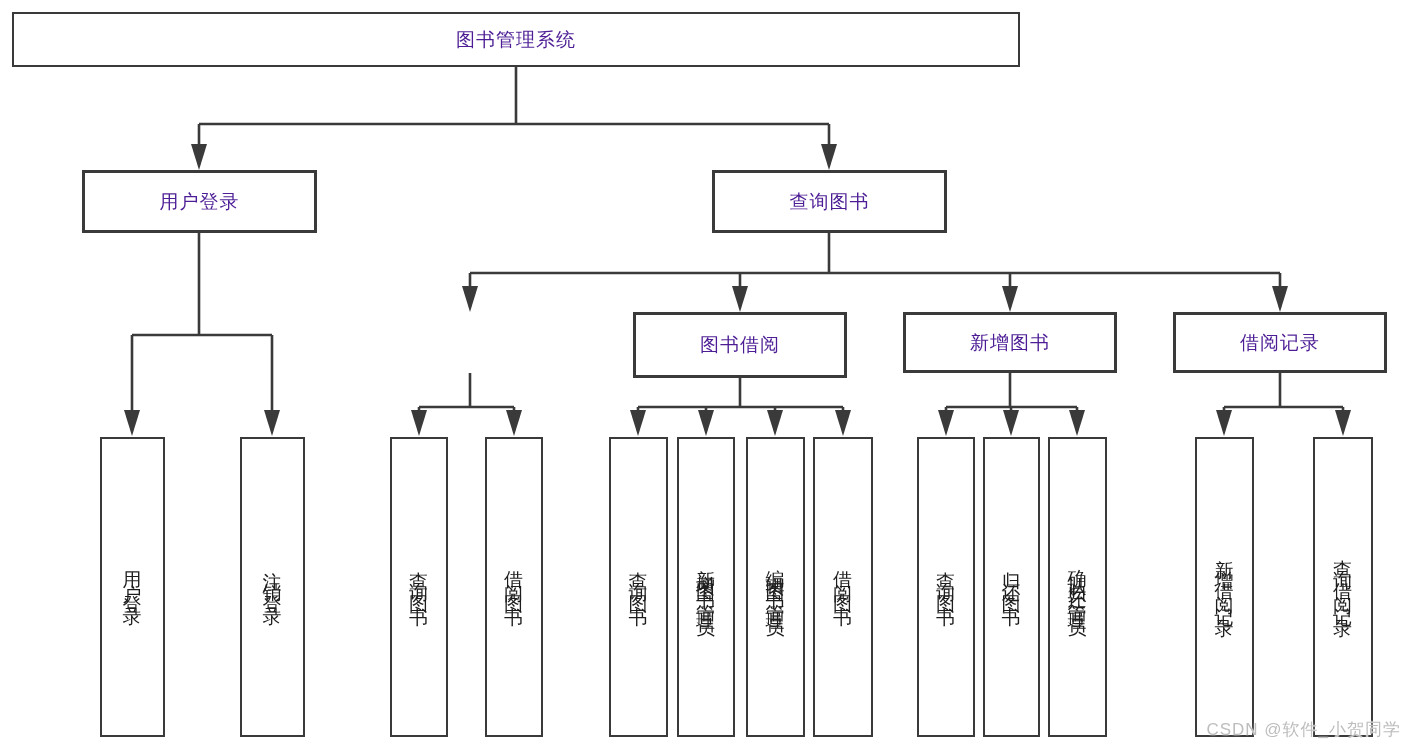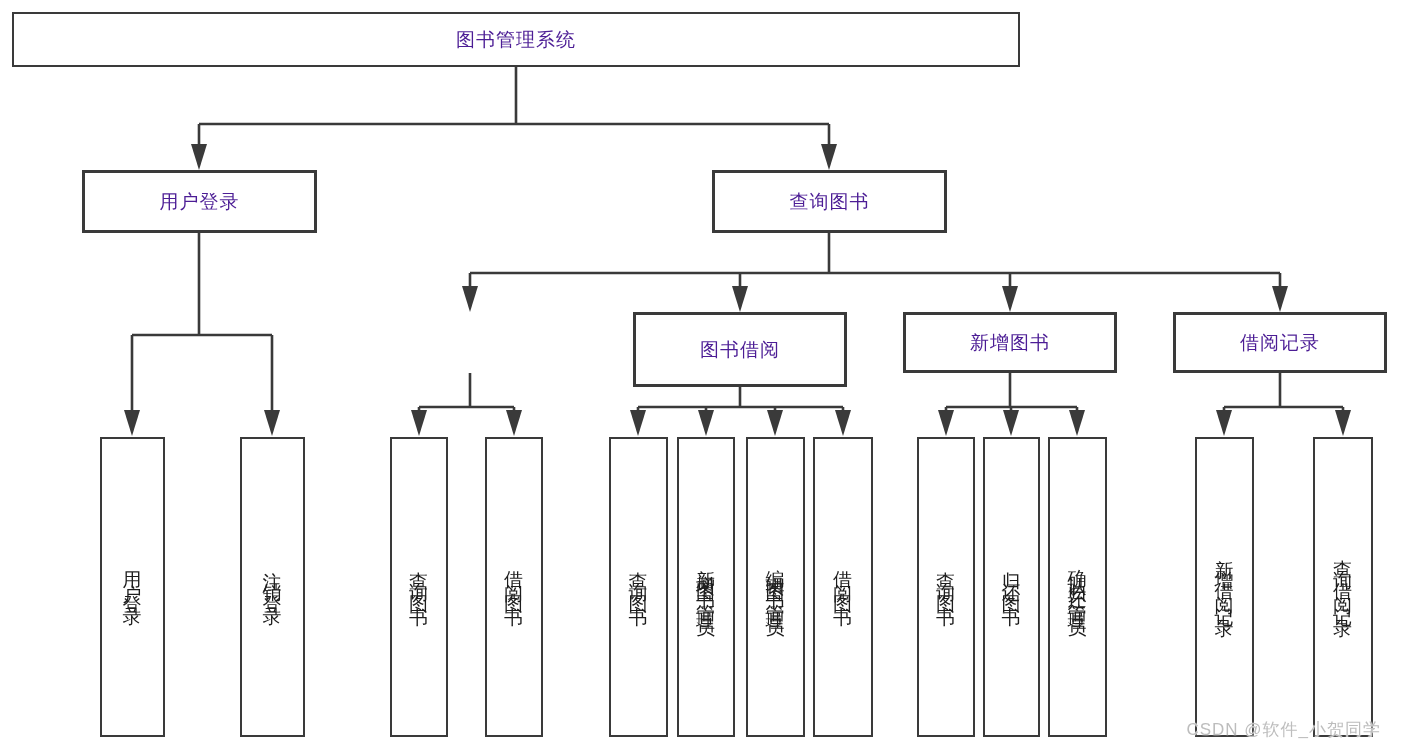--- a/index.html
+++ b/index.html
@@ -56,21 +56,21 @@
     letter-spacing: 12px;
     line-height: 1;
     padding-bottom: 14px;
   }
   .vnode.tight span {
     letter-spacing: 7px;
     padding-bottom: 4px;
   }
   .watermark {
     position: absolute;
-    right: 24px;
+    right: 4px;
     bottom: 6px;
     z-index: 2;
     font-size: 17px;
     color: #bdbdbd;
     text-shadow: 0 0 2px #ffffff, 0 0 1px #ffffff;
     letter-spacing: 1px;
     white-space: nowrap;
     text-align: right;
   }
 </style>
@@ -110,21 +110,21 @@
       <polygon points="1216,410 1232,410 1224,436"></polygon>
       <polygon points="1335,410 1351,410 1343,436"></polygon>
     </g>
   </svg>
 
   <div class="node root" style="left:12px; top:12px; width:1008px; height:55px;">图书管理系统</div>
 
   <div class="node" style="left:82px; top:170px; width:235px; height:63px;">用户登录</div>
   <div class="node" style="left:712px; top:170px; width:235px; height:63px;">查询图书</div>
 
-  <div class="node" style="left:633px; top:312px; width:214px; height:75px;">图书借阅</div>
+  <div class="node" style="left:633px; top:312px; width:214px; height:66px;">图书借阅</div>
   <div class="node" style="left:903px; top:312px; width:214px; height:61px;">新增图书</div>
   <div class="node" style="left:1173px; top:312px; width:214px; height:61px;">借阅记录</div>
 
   <div class="vnode" style="left:100px; top:437px; width:65px; height:300px;">
     <span>用户登录</span>
   </div>
   <div class="vnode" style="left:240px; top:437px; width:65px; height:300px;">
     <span>注销登录</span>
   </div>
 

